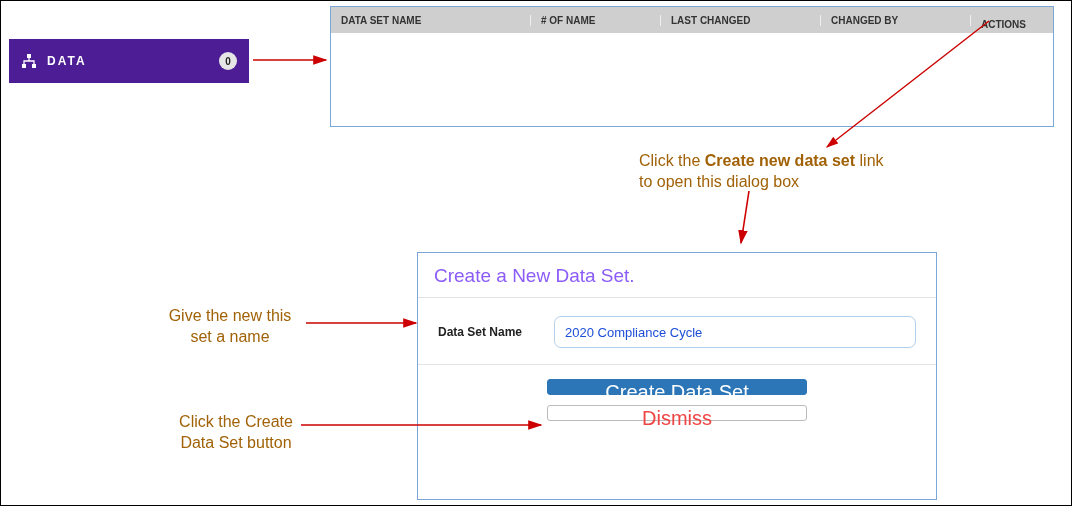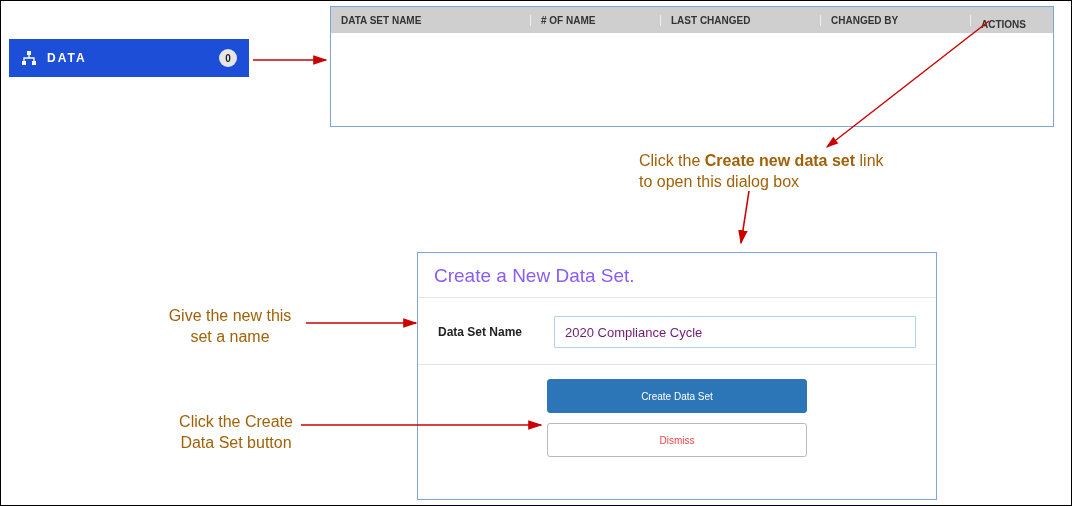--- a/index.html
+++ b/index.html
@@ -17,22 +17,22 @@
     border: 1px solid #000;
     overflow: hidden;
   }
 
   
   .sidebar-item {
     position: absolute;
     left: 8px;
     top: 38px;
     width: 240px;
-    height: 38px;
-    background: #1d4ed8;
+    height: 44px;
+    background: #4c1d95;
     color: #fff;
     display: flex;
     align-items: center;
     padding: 0 12px;
   }
   .sidebar-icon { margin-right: 10px; display:flex; align-items:center; }
   .sidebar-label {
     font-weight: 700;
     letter-spacing: 2px;
     font-size: 12px;
@@ -116,33 +116,33 @@
   .field-label {
     font-size:12px;
     font-weight:700;
     color:#222;
     width:116px;
   }
   .field-input {
     flex:1;
     height:32px;
     border:1px solid #b3cfea;
-    border-radius:1px;
+    border-radius:7px;
     padding:0 10px;
     font-size:13px;
-    color:#701a75;
+    color:#1d4ed8;
     font-family:inherit;
   }
   .dialog-footer{
     padding:14px 0 0 0;
     display:flex; flex-direction:column; align-items:center; gap:10px;
   }
   .btn {
-    width:260px; height:34px;
-    font-size:10px;
+    width:260px; height:16px;
+    font-size:20px;
     border-radius:3px;
     cursor:pointer;
   }
   .btn-primary{
     background:#2c76b8; color:#fff; border:1px solid #2c76b8;
   }
   .btn-secondary{
     background:#fff; color:#ef4444; border:1px solid #bbb;
   }
 

